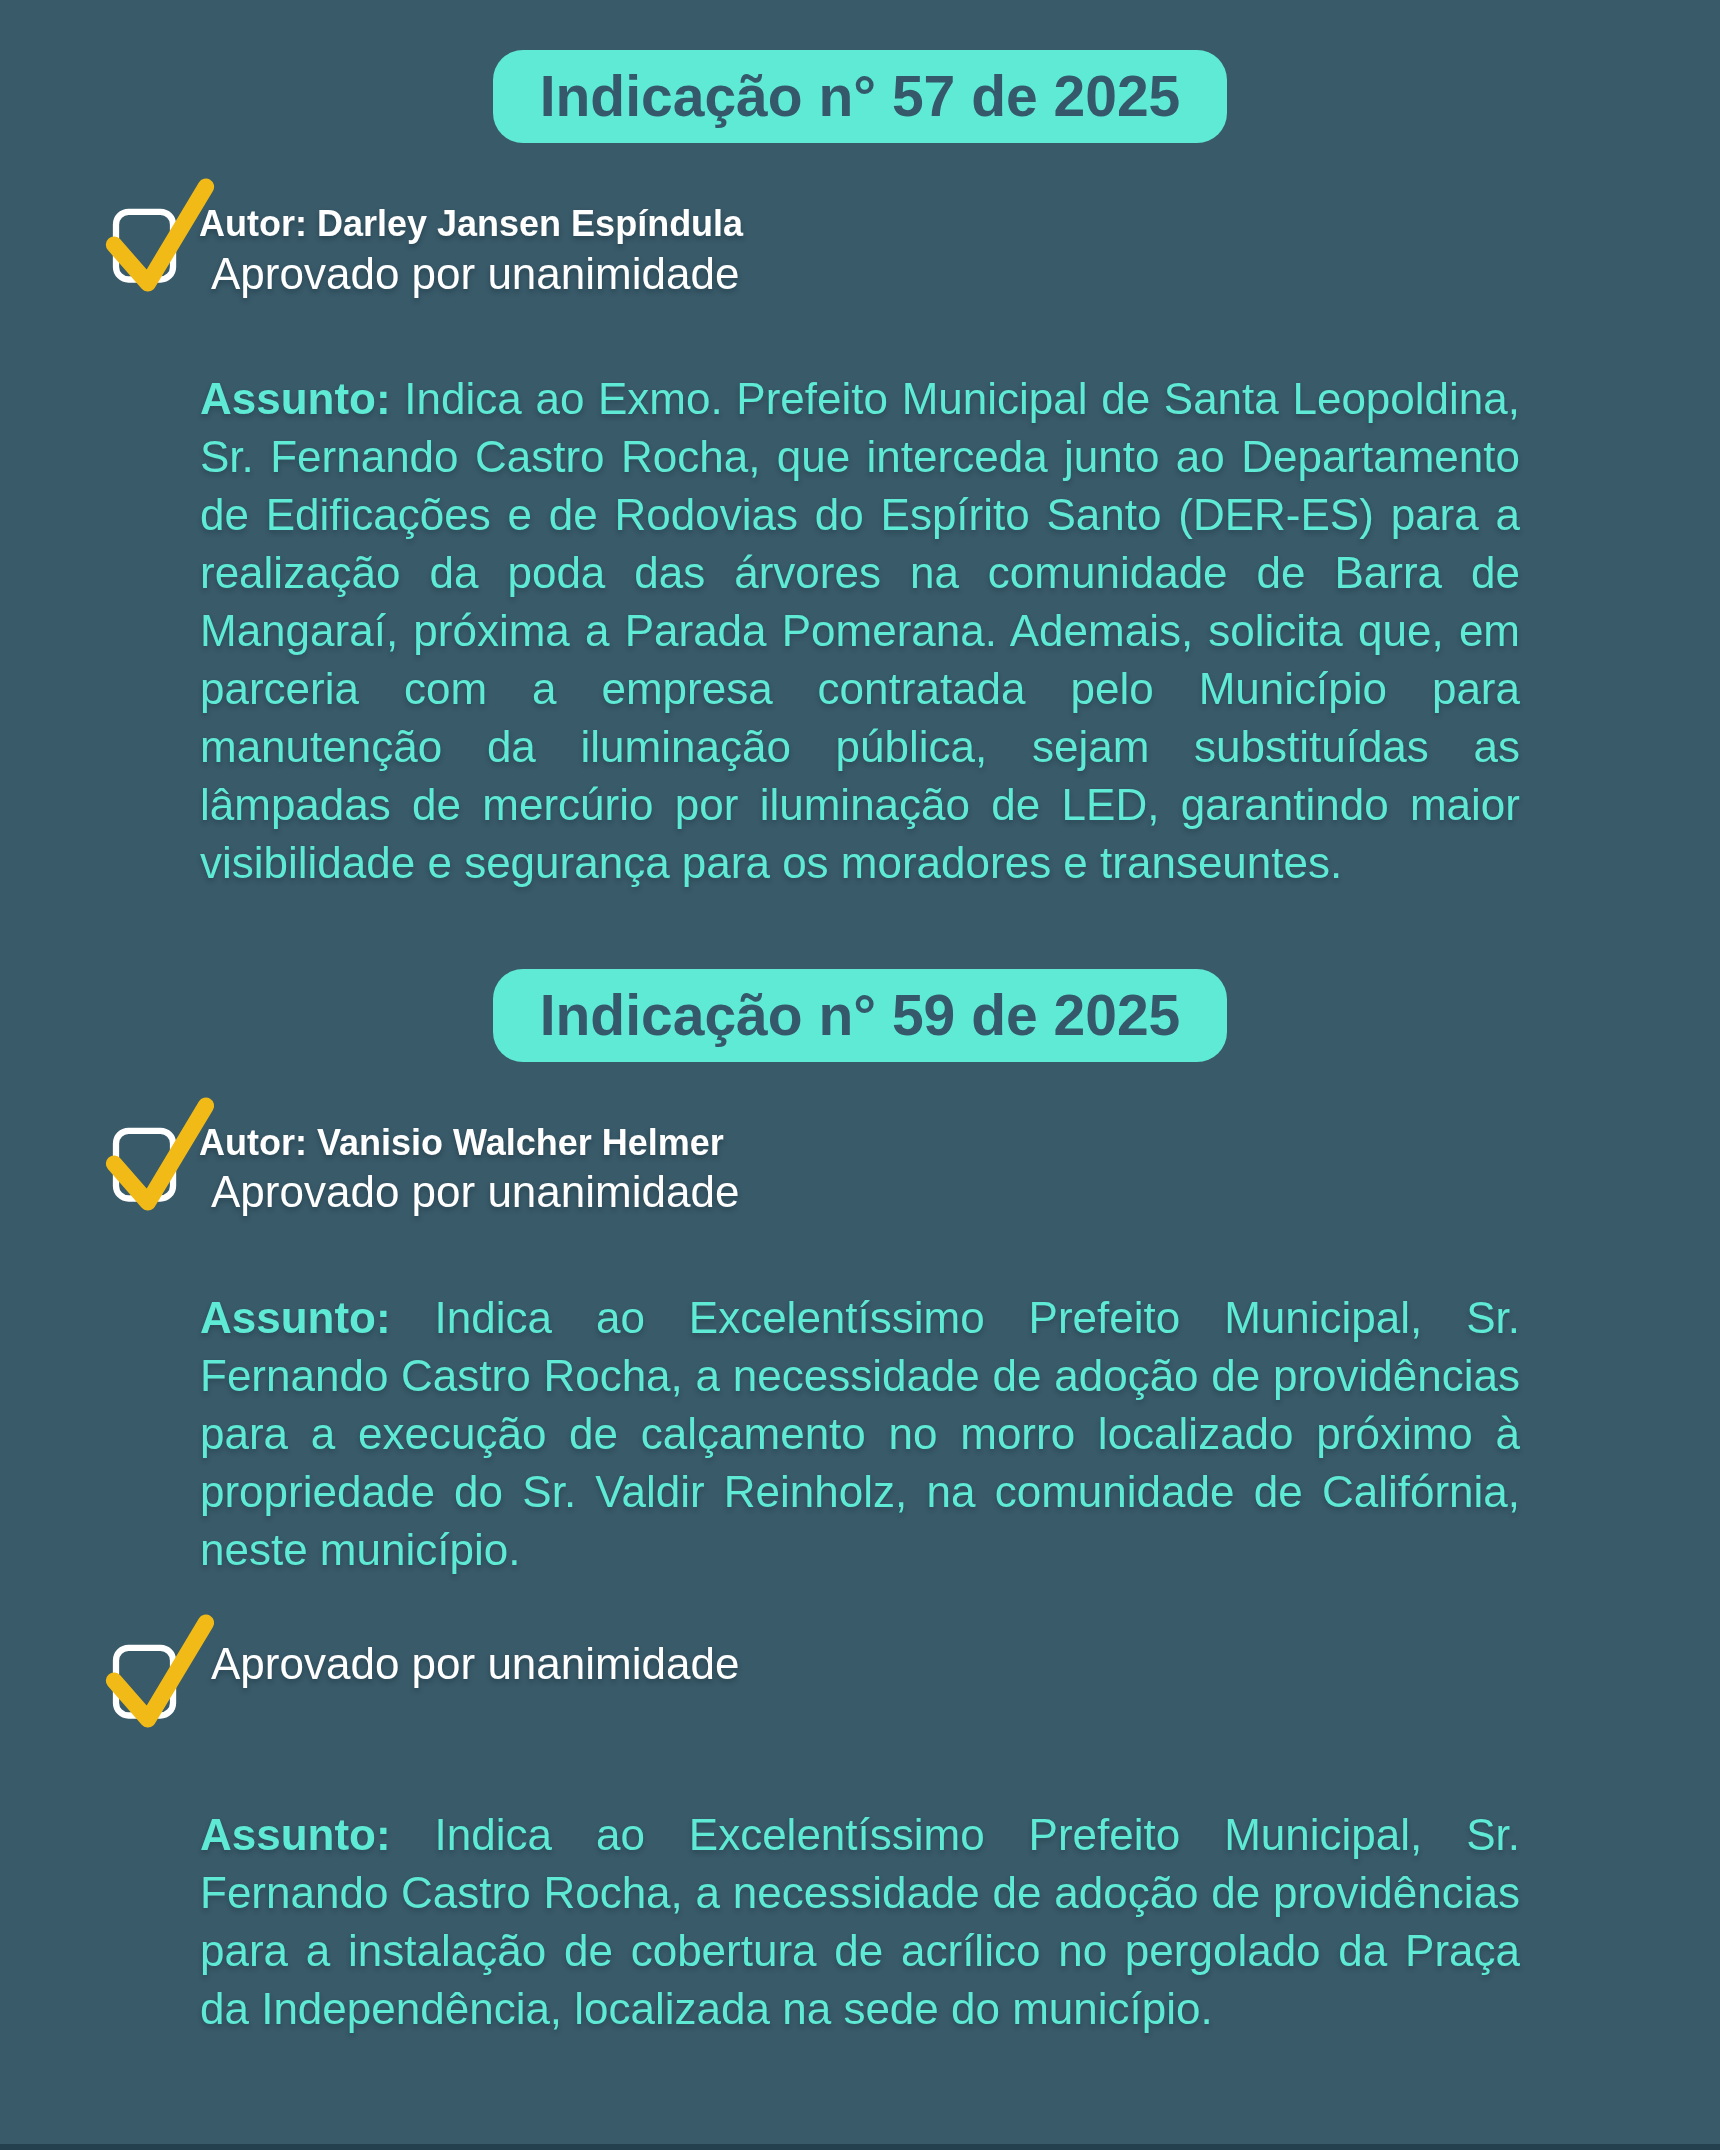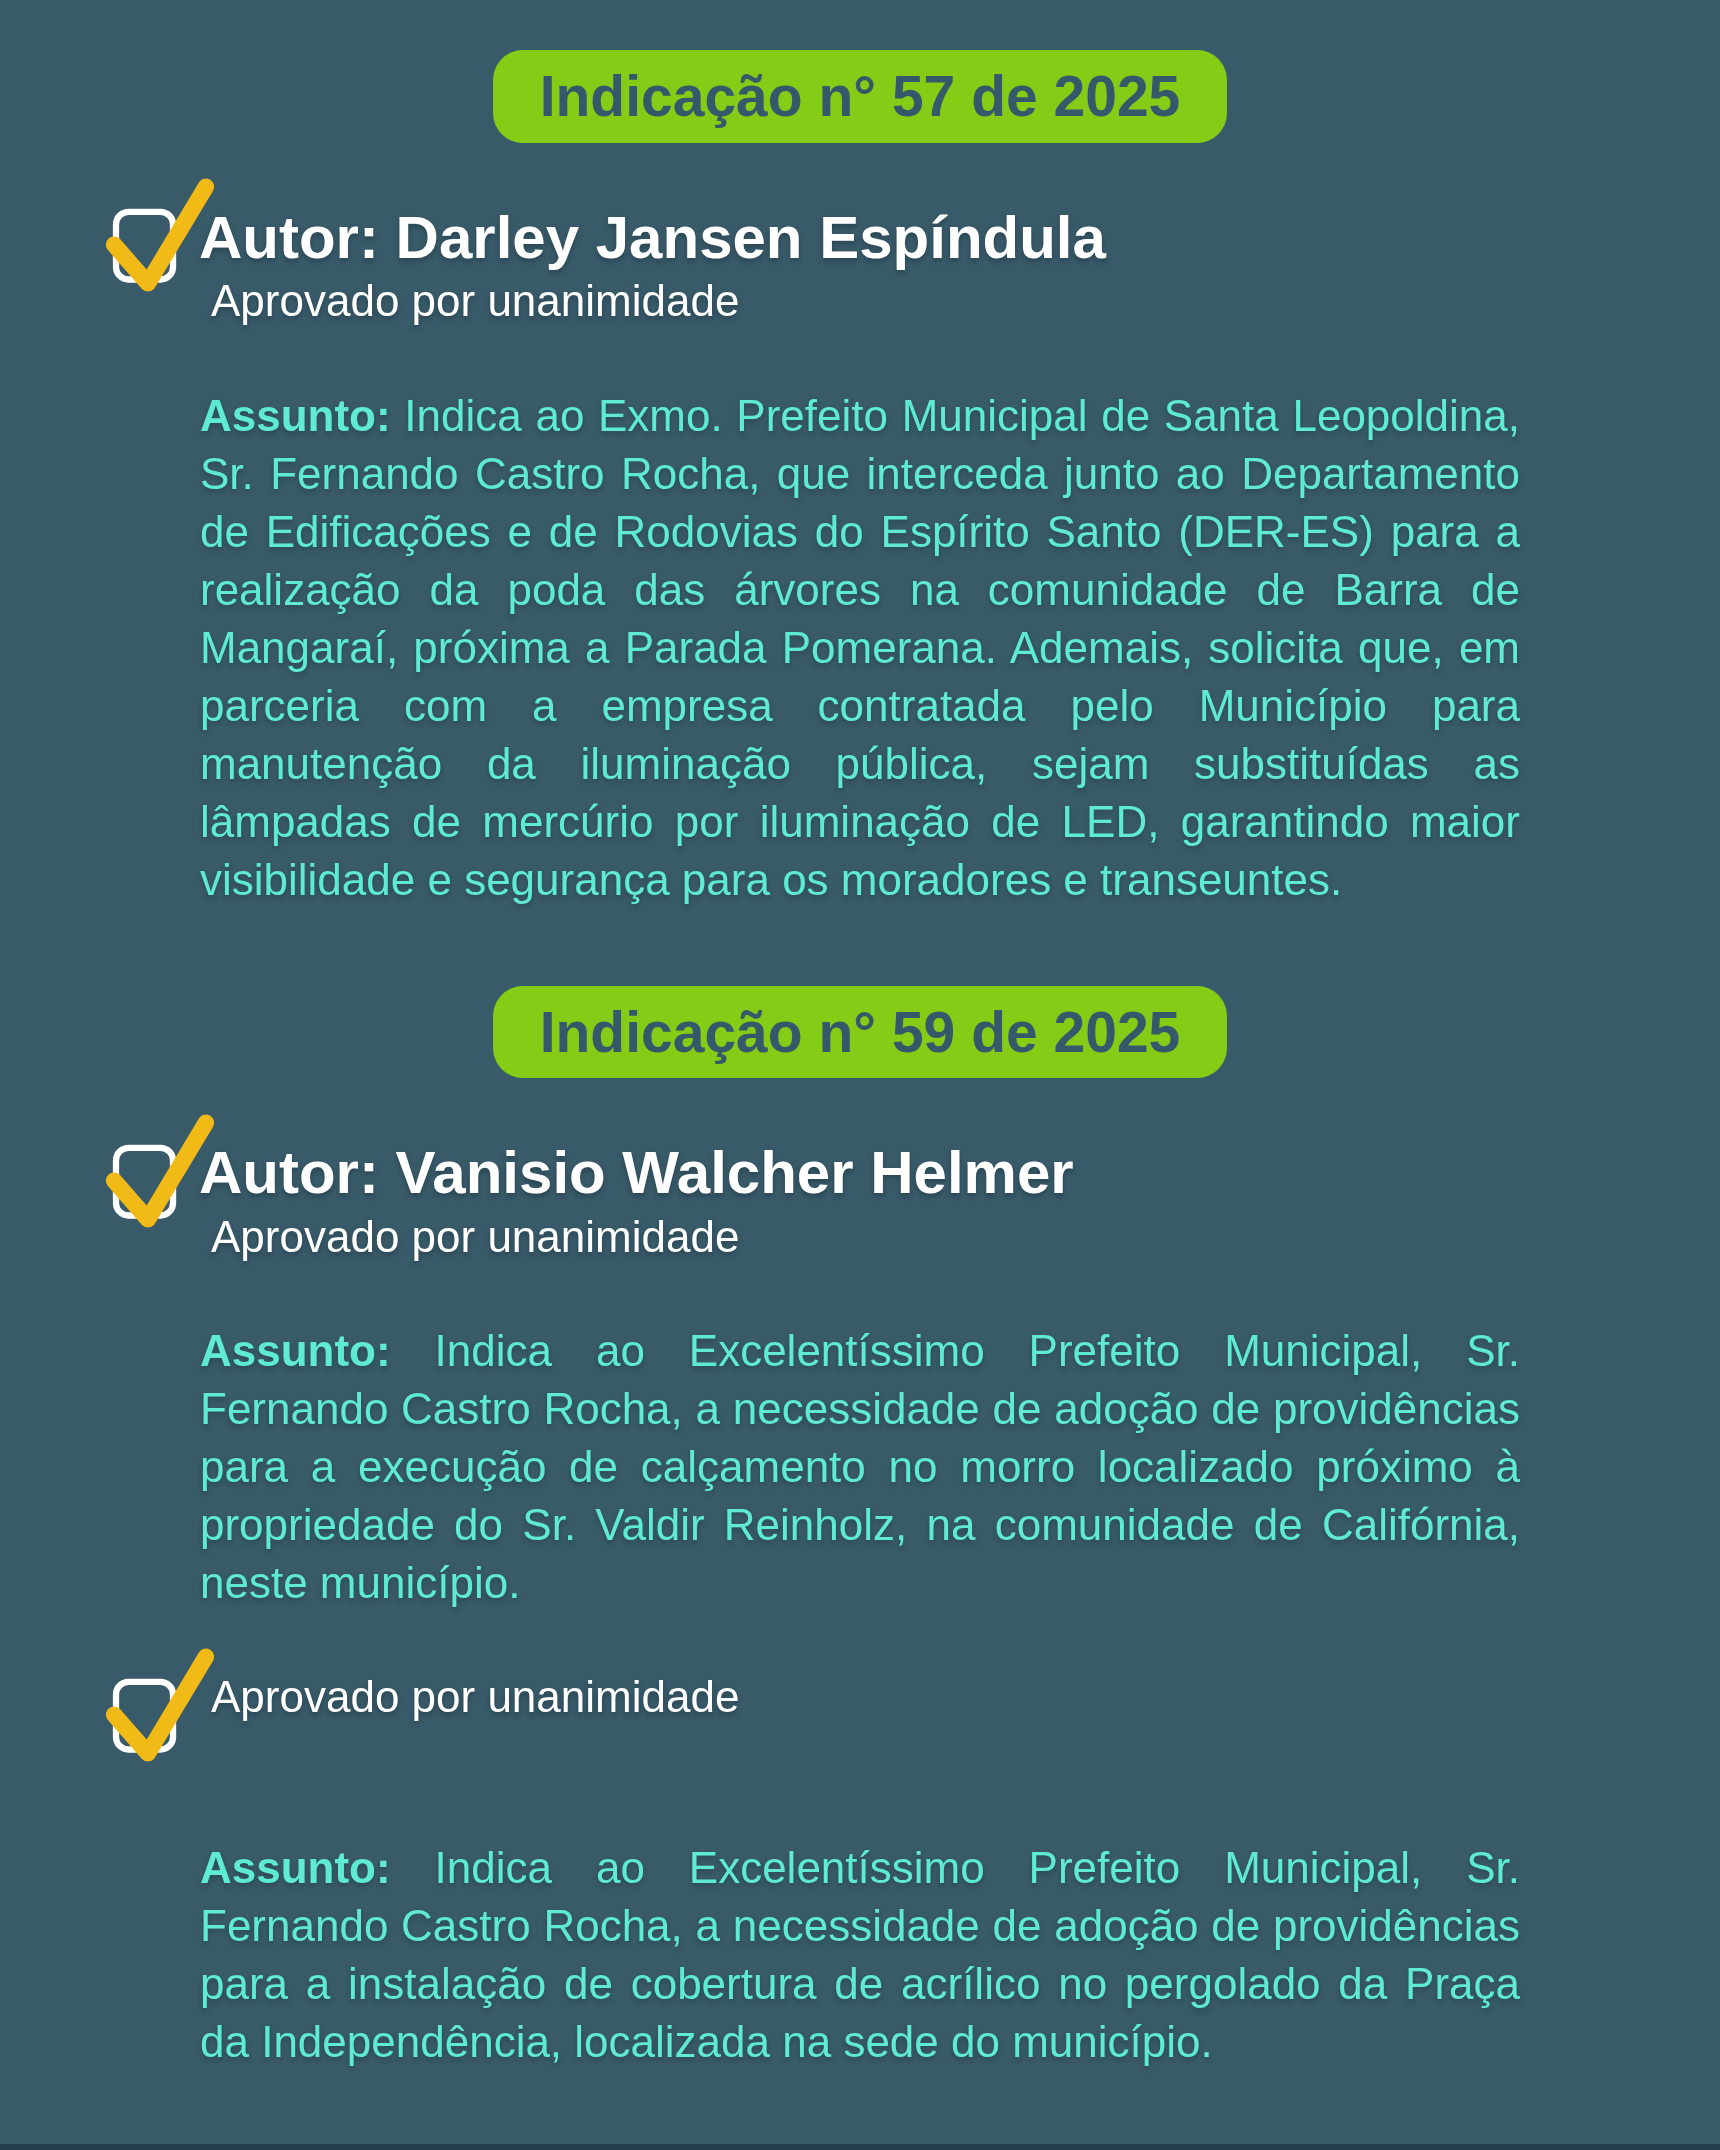--- a/index.html
+++ b/index.html
@@ -10,21 +10,21 @@
     background: #395A69;
     font-family: "Liberation Sans", sans-serif;
     overflow: hidden;
     box-sizing: border-box;
     padding-top: 50px;
   }
   .badge-row { text-align: center; }
   .indication + .indication .badge-row { margin-top: 77px; }
   .badge {
     display: inline-block;
-    background: #84cc16;
+    background: #5eead4;
     color: #35596B;
     font-size: 57px;
     font-weight: 700;
     line-height: 1.2;
     padding: 12.2px 47px;
     border-radius: 30px;
     letter-spacing: 0px;
   }
   .author-row {
     position: relative;
@@ -34,21 +34,21 @@
   }
   .check-icon {
     position: absolute;
     left: 4.1px;
     top: -24.5px;
     width: 97px;
     height: 116px;
     overflow: visible;
   }
   .author-name {
-    font-size: 60px;
+    font-size: 36px;
     font-weight: 700;
     color: #FFFFFF;
     line-height: 1.16;
     text-shadow: 0 3.1px 5.1px rgba(12,32,42,0.35);
   }
   .author-status {
     font-size: 44px;
     font-weight: 400;
     color: #FFFFFF;
     line-height: 1.14;

